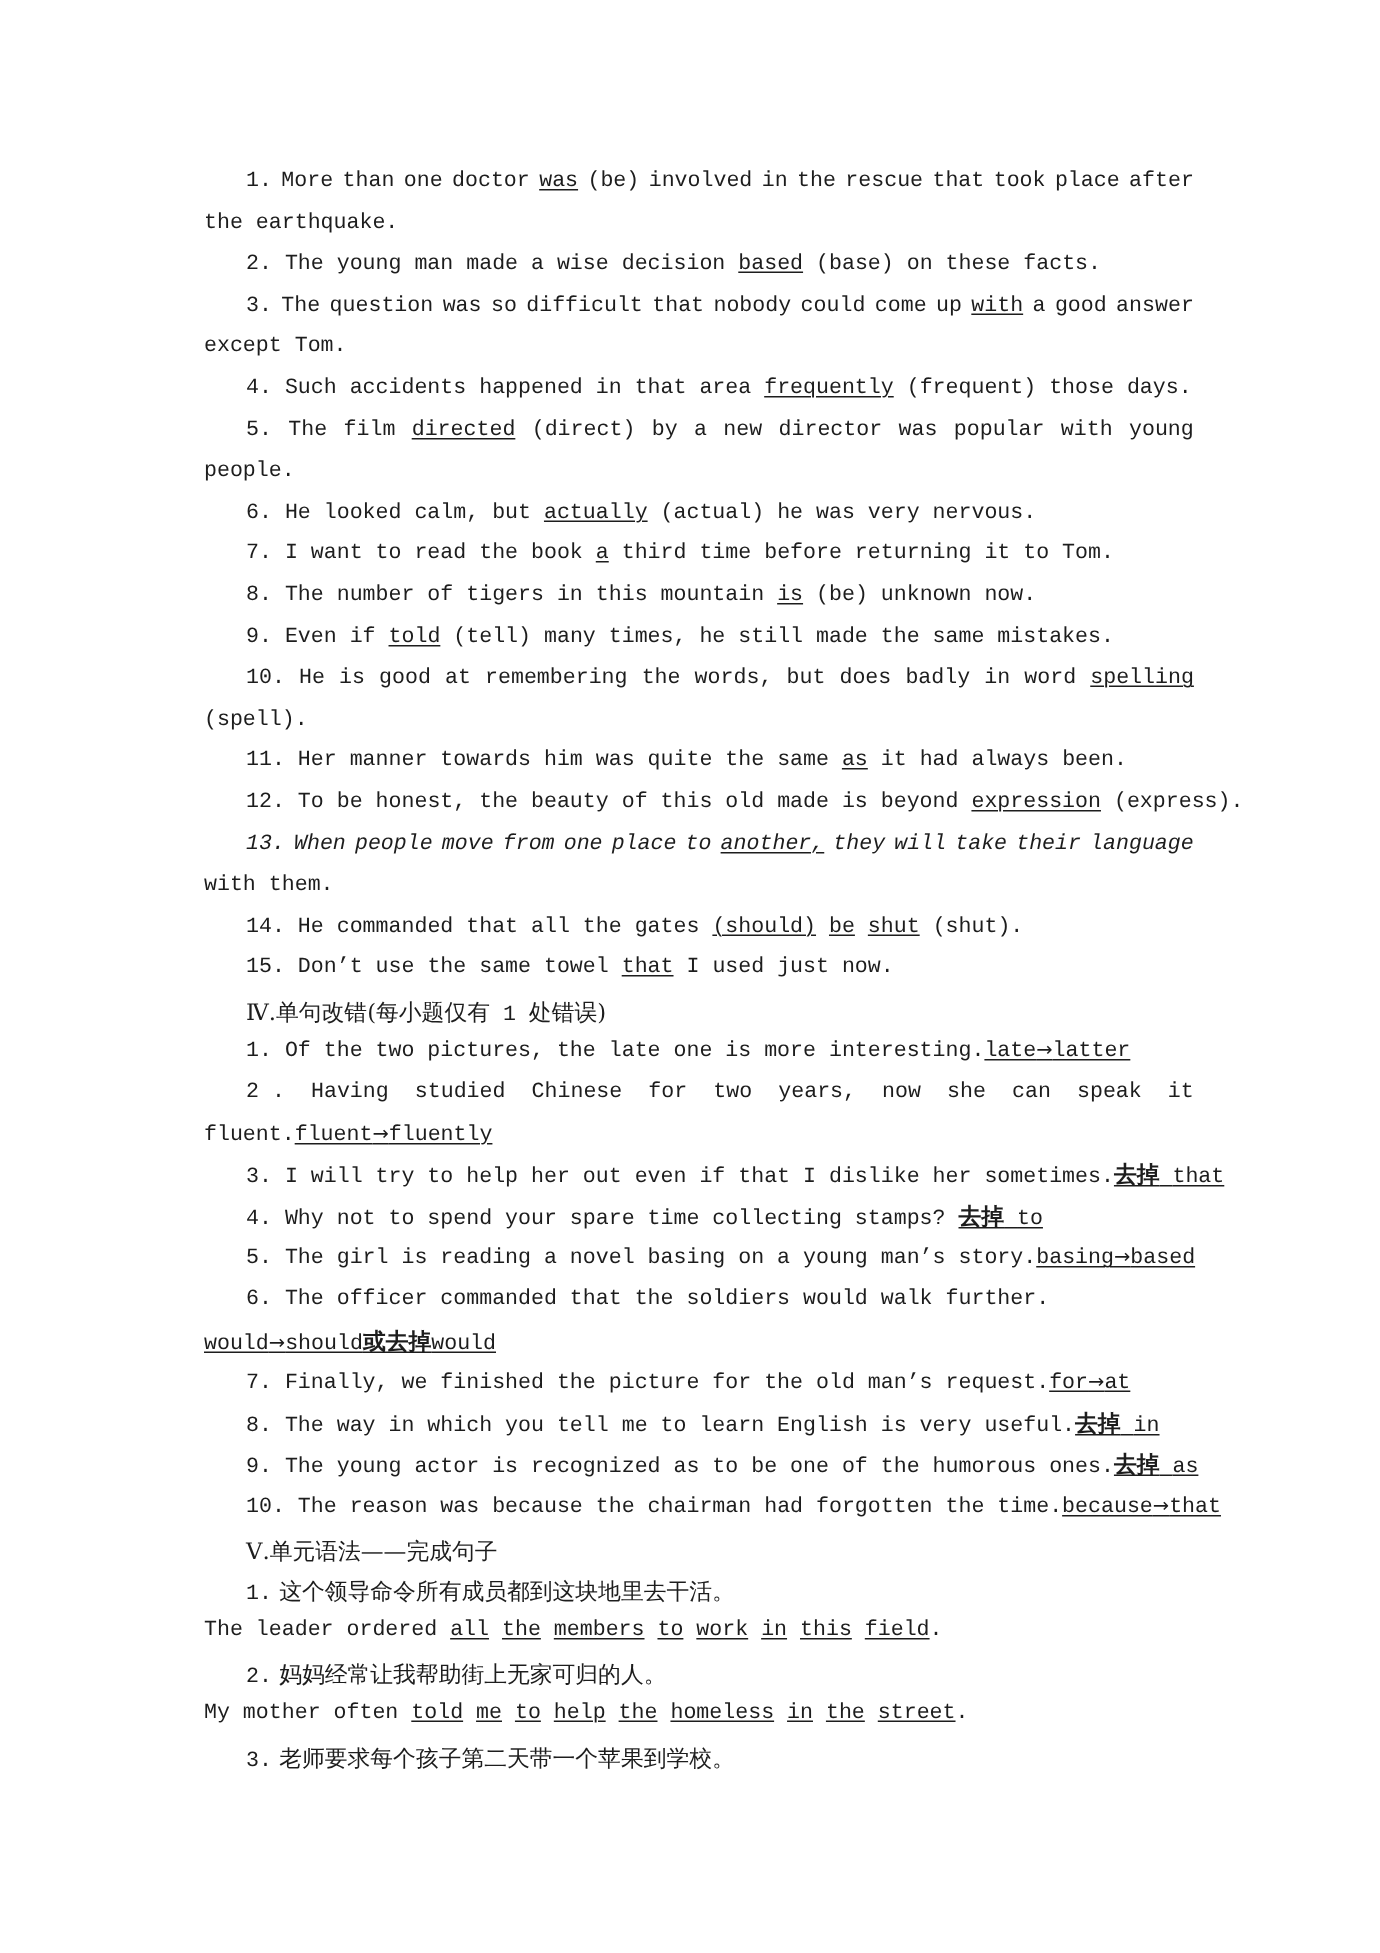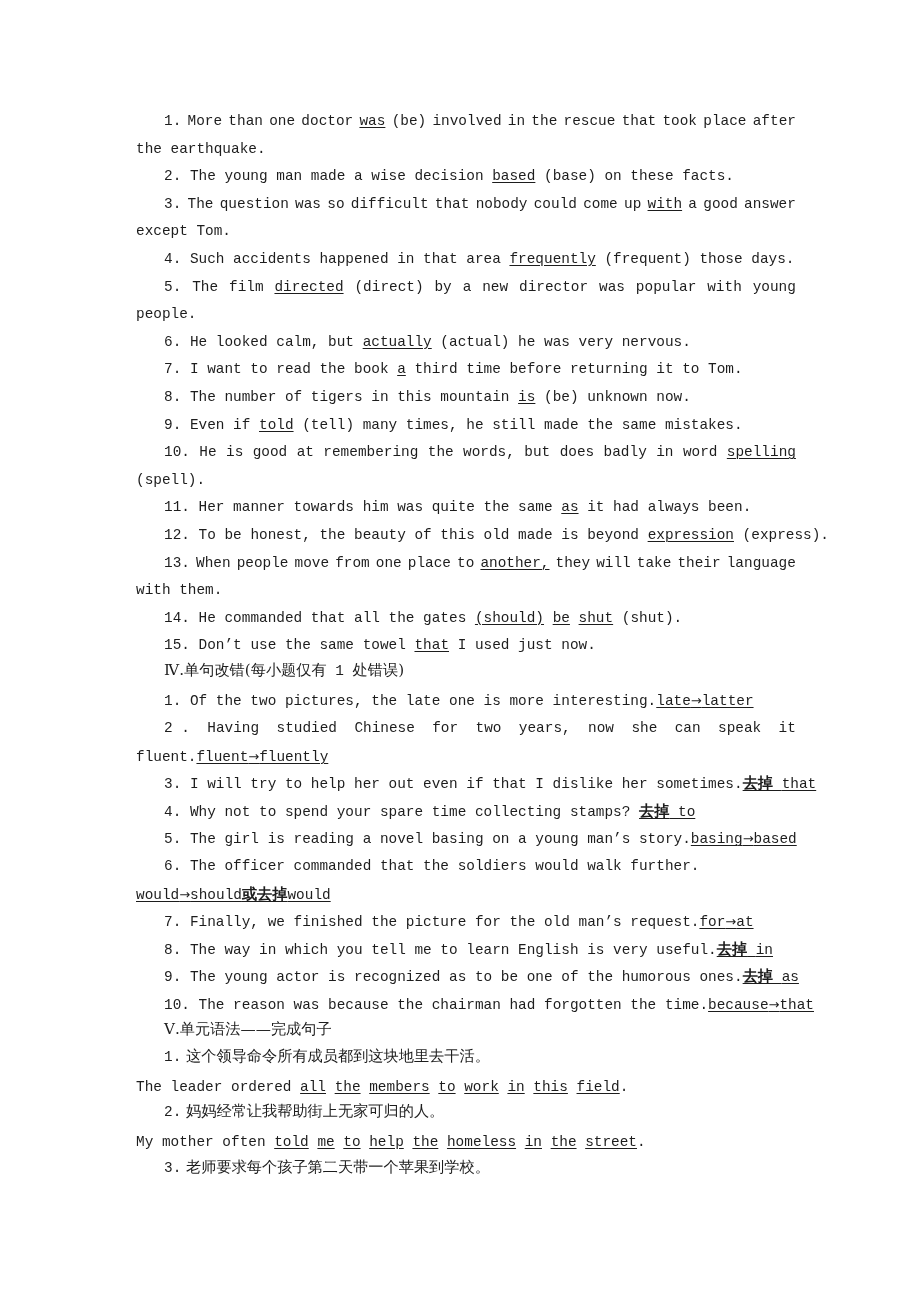--- a/index.html
+++ b/index.html
@@ -41,21 +41,21 @@
     display: flex;
     justify-content: space-between;
     white-space: nowrap;
   }
   .ln.just > .w { display: inline-block; }
   .ln.indent { padding-left: 28px; }
   
   .cn {
     font-family: "DejaVu Serif", "Liberation Serif", serif;
     font-size: 15.2px;
-    line-height: 20px;
+    line-height: 31px;
     height: 27.6px;
     color: #1d1d1d;
     white-space: nowrap;
   }
   .cn.indent { padding-left: 28px; }
   .cn-body {
     font-family: "DejaVu Serif", "Liberation Serif", serif;
     font-size: 15.2px;
     font-weight: bold;
   }
@@ -178,21 +178,21 @@
     <div class="ln indent">
       <span>11.</span>
       <span> Her manner towards him was quite the same </span><span class="u">as</span><span> it had always been.</span>
     </div>
 
     <div class="ln indent">
       <span>12.</span>
       <span> To be honest, the beauty of this old made is beyond </span><span class="u">expression</span><span> (express).</span>
     </div>
 
-    <div class="ln just" style="padding-left:28px;">
+    <div class="ln just" style="padding-left:28px;font-style:italic;">
       <span class="w">13.</span>
       <span class="w">When</span>
       <span class="w">people</span>
       <span class="w">move</span>
       <span class="w">from</span>
       <span class="w">one</span>
       <span class="w">place</span>
       <span class="w">to</span>
       <span class="w u">another,</span>
       <span class="w">they</span>

